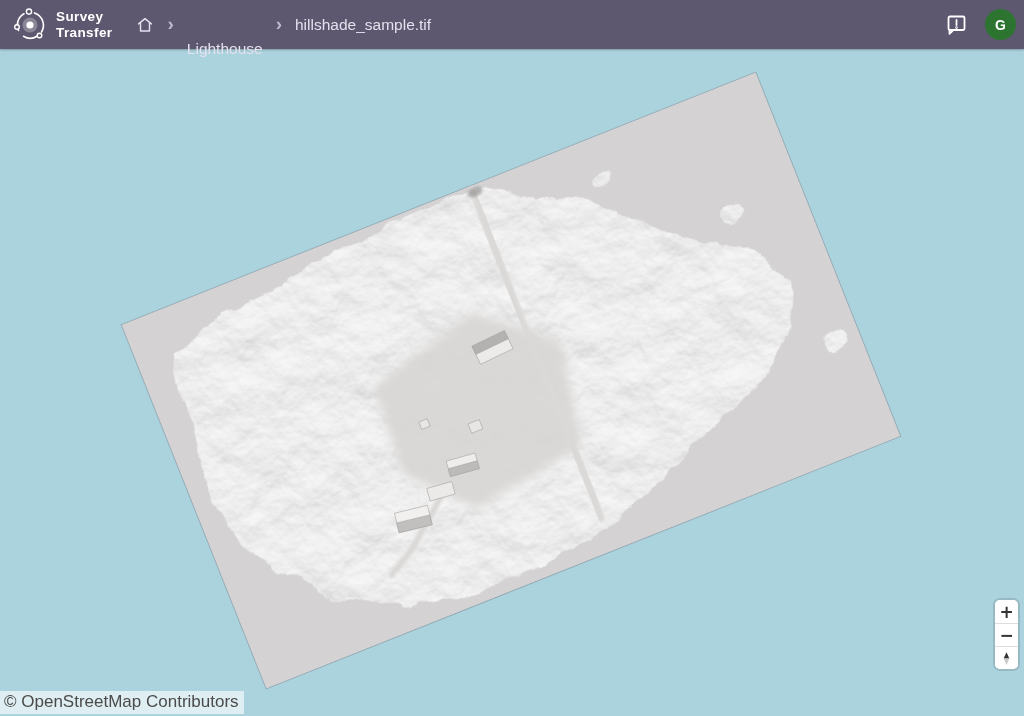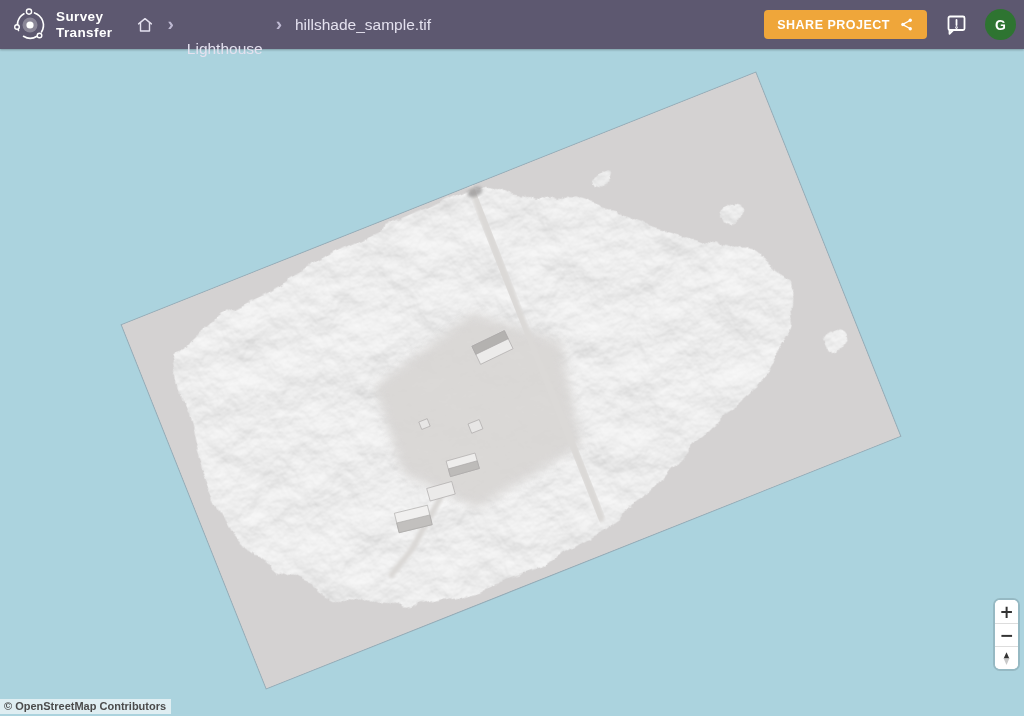--- a/index.html
+++ b/index.html
@@ -60,21 +60,21 @@
     display:flex;align-items:center;justify-content:center;
     font-size:17px;font-weight:700;color:#333;padding:0;
     font-family:"DejaVu Sans",sans-serif;
   }
   .zoom-btn + .zoom-btn{border-top:1px solid #ddd;}
   .zoom-btn:first-child{border-radius:5px 5px 0 0;}
   .zoom-btn:last-child{border-radius:0 0 5px 5px;}
   .attribution{
     position:absolute;left:0;bottom:2px;z-index:20;
     background:rgba(255,255,255,.62);color:#4b4b4b;
-    font-size:11px;padding:1px 5px 2px 4px;white-space:nowrap;font-weight:bold;
+    font-size:17px;padding:1px 5px 2px 4px;white-space:nowrap;
   }
 </style>
 </head>
 <body>
 
 <div class="header">
 
   <div class="logo">
     <span style="display:flex;">
       <svg width="40" height="40" viewBox="0 0 40 40">
@@ -103,31 +103,20 @@
     </span>
     <span class="crumb-sep">›</span>
     <span class="crumb-link">Lighthouse</span>
     <span class="crumb-sep">›</span>
     <span class="crumb-current">hillshade_sample.tif</span>
   </nav>
 
   <div class="spacer"></div>
 
   <div class="right-cluster">
-    <button class="share-btn">
-      <span>SHARE PROJECT</span>
-      <span style="display:flex;">
-        <svg width="15" height="15" viewBox="0 0 24 24">
-          <path d="M16.8 6 L7.6 11 M7.6 13 L16.8 18" stroke="#fff" stroke-width="2.2" fill="none"></path>
-          <circle cx="18" cy="5.2" r="2.7" fill="#fff"></circle>
-          <circle cx="6.2" cy="12" r="2.7" fill="#fff"></circle>
-          <circle cx="18" cy="18.8" r="2.7" fill="#fff"></circle>
-        </svg>
-      </span>
-    </button>
     <button class="feedback-btn">
       <span style="display:flex;">
         <svg width="24" height="24" viewBox="0 0 24 24" fill="none" stroke="#fff" stroke-width="1.8" stroke-linecap="round" stroke-linejoin="round">
           <rect x="4.5" y="3.5" width="16" height="13.5" rx="1.5"></rect>
           <path d="M5.5 17 V20.8 L9.3 17"></path>
           <path d="M12.5 7 V12"></path>
           <circle cx="12.5" cy="14.6" r="0.4" fill="#fff"></circle>
         </svg>
       </span>
     </button>

